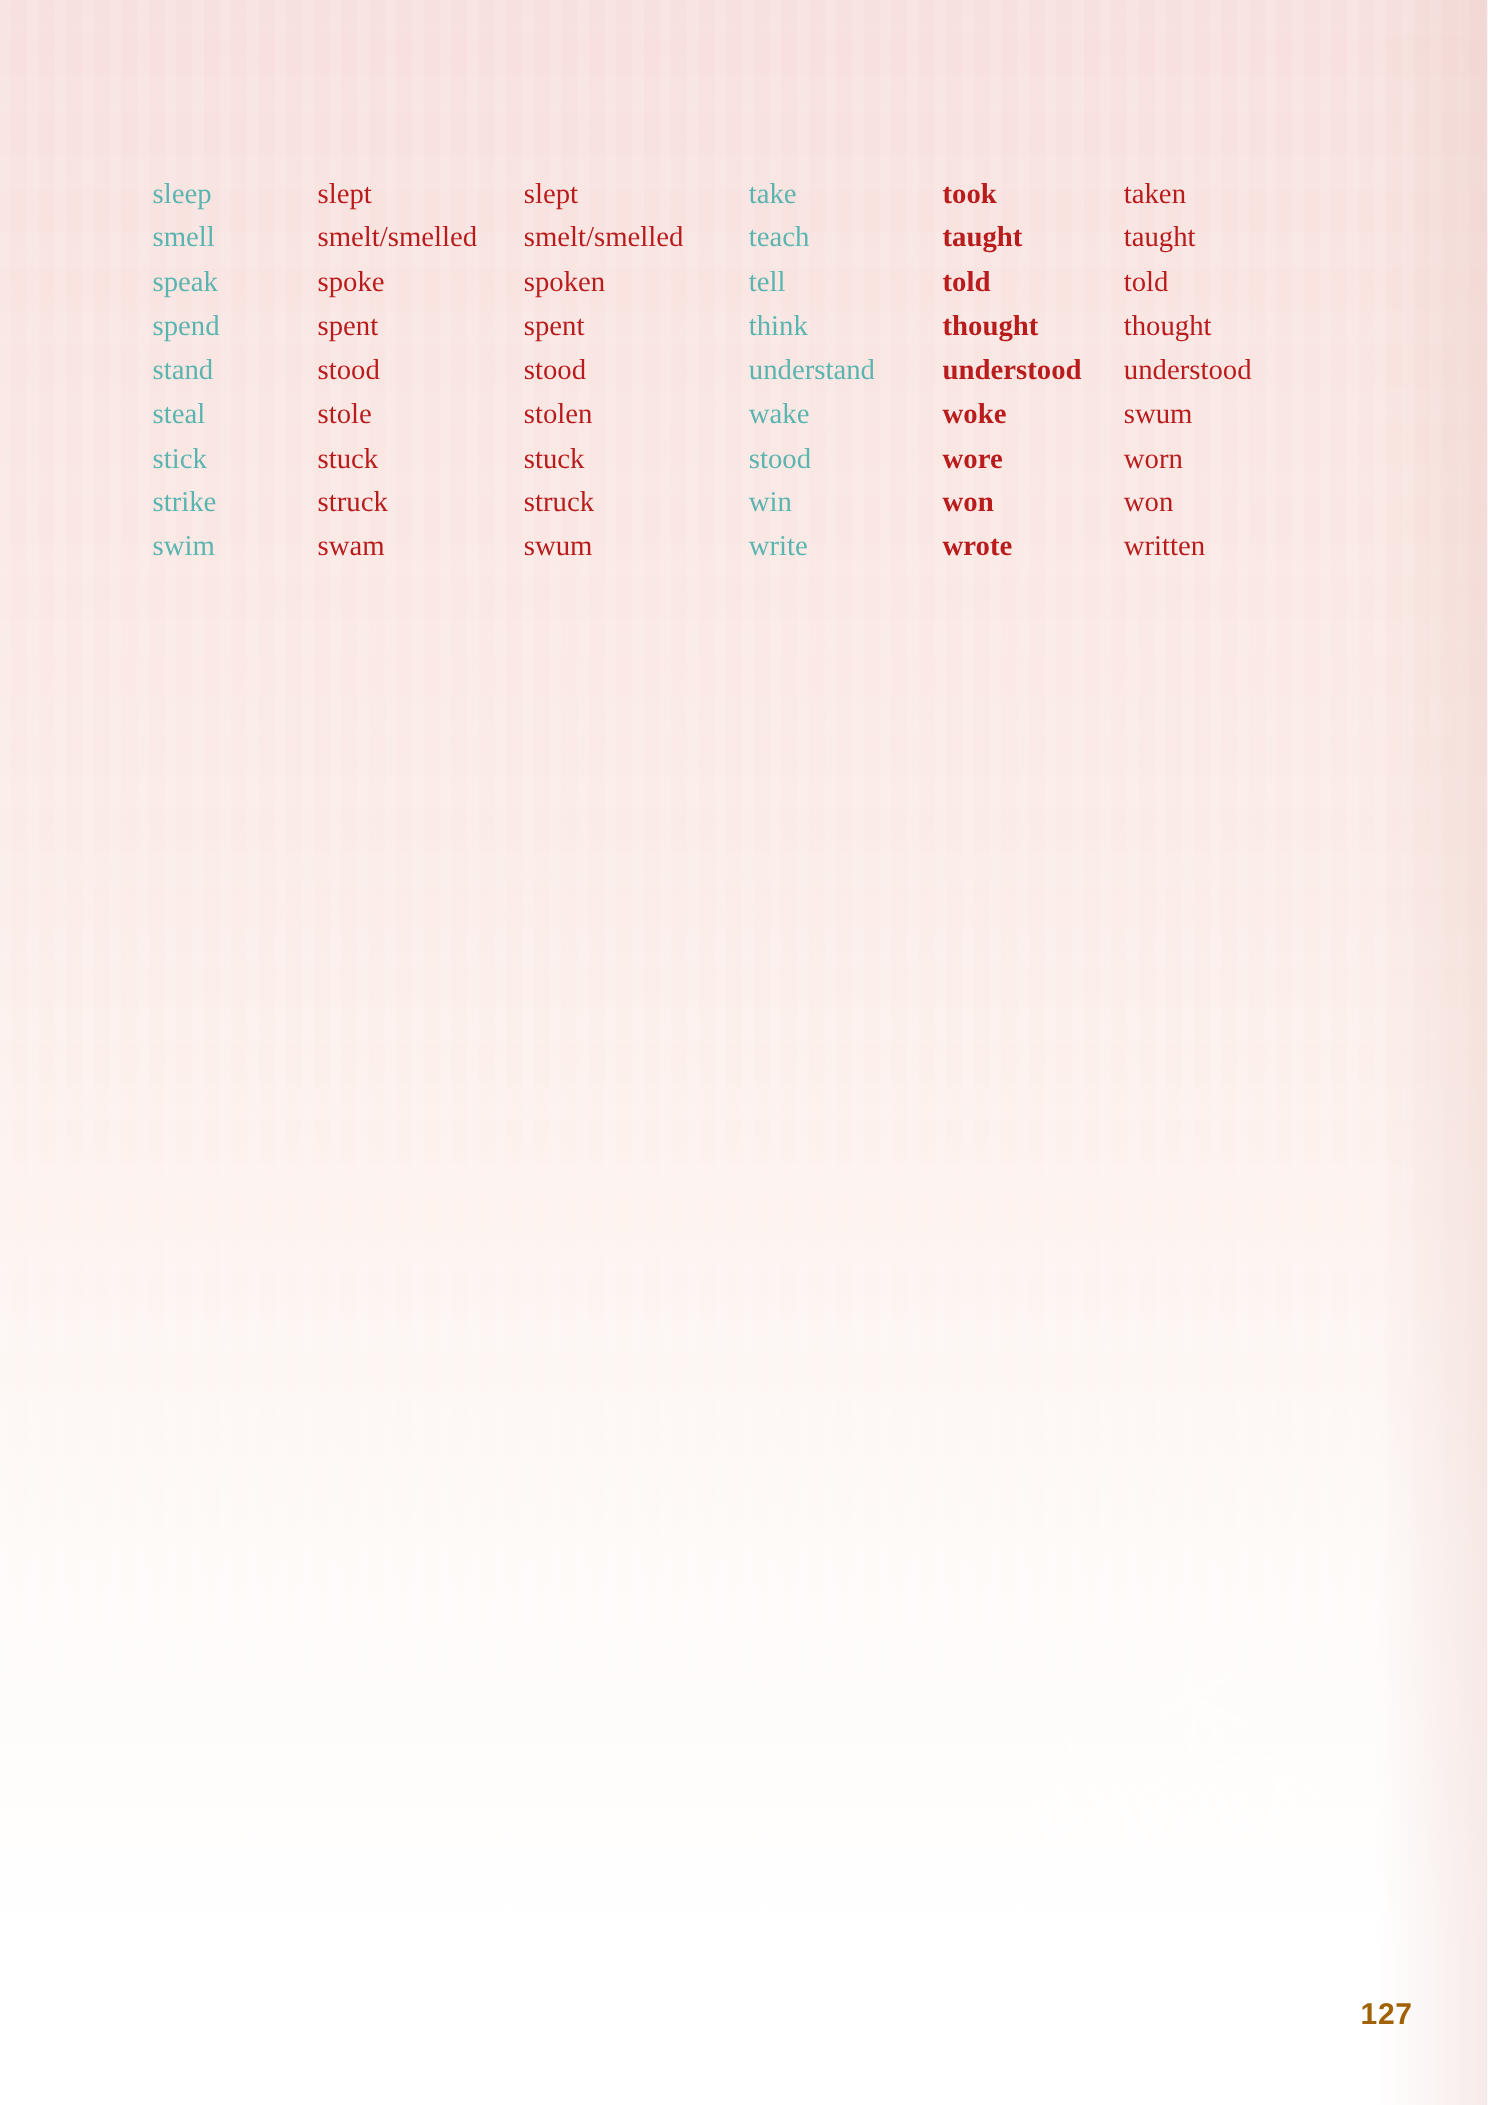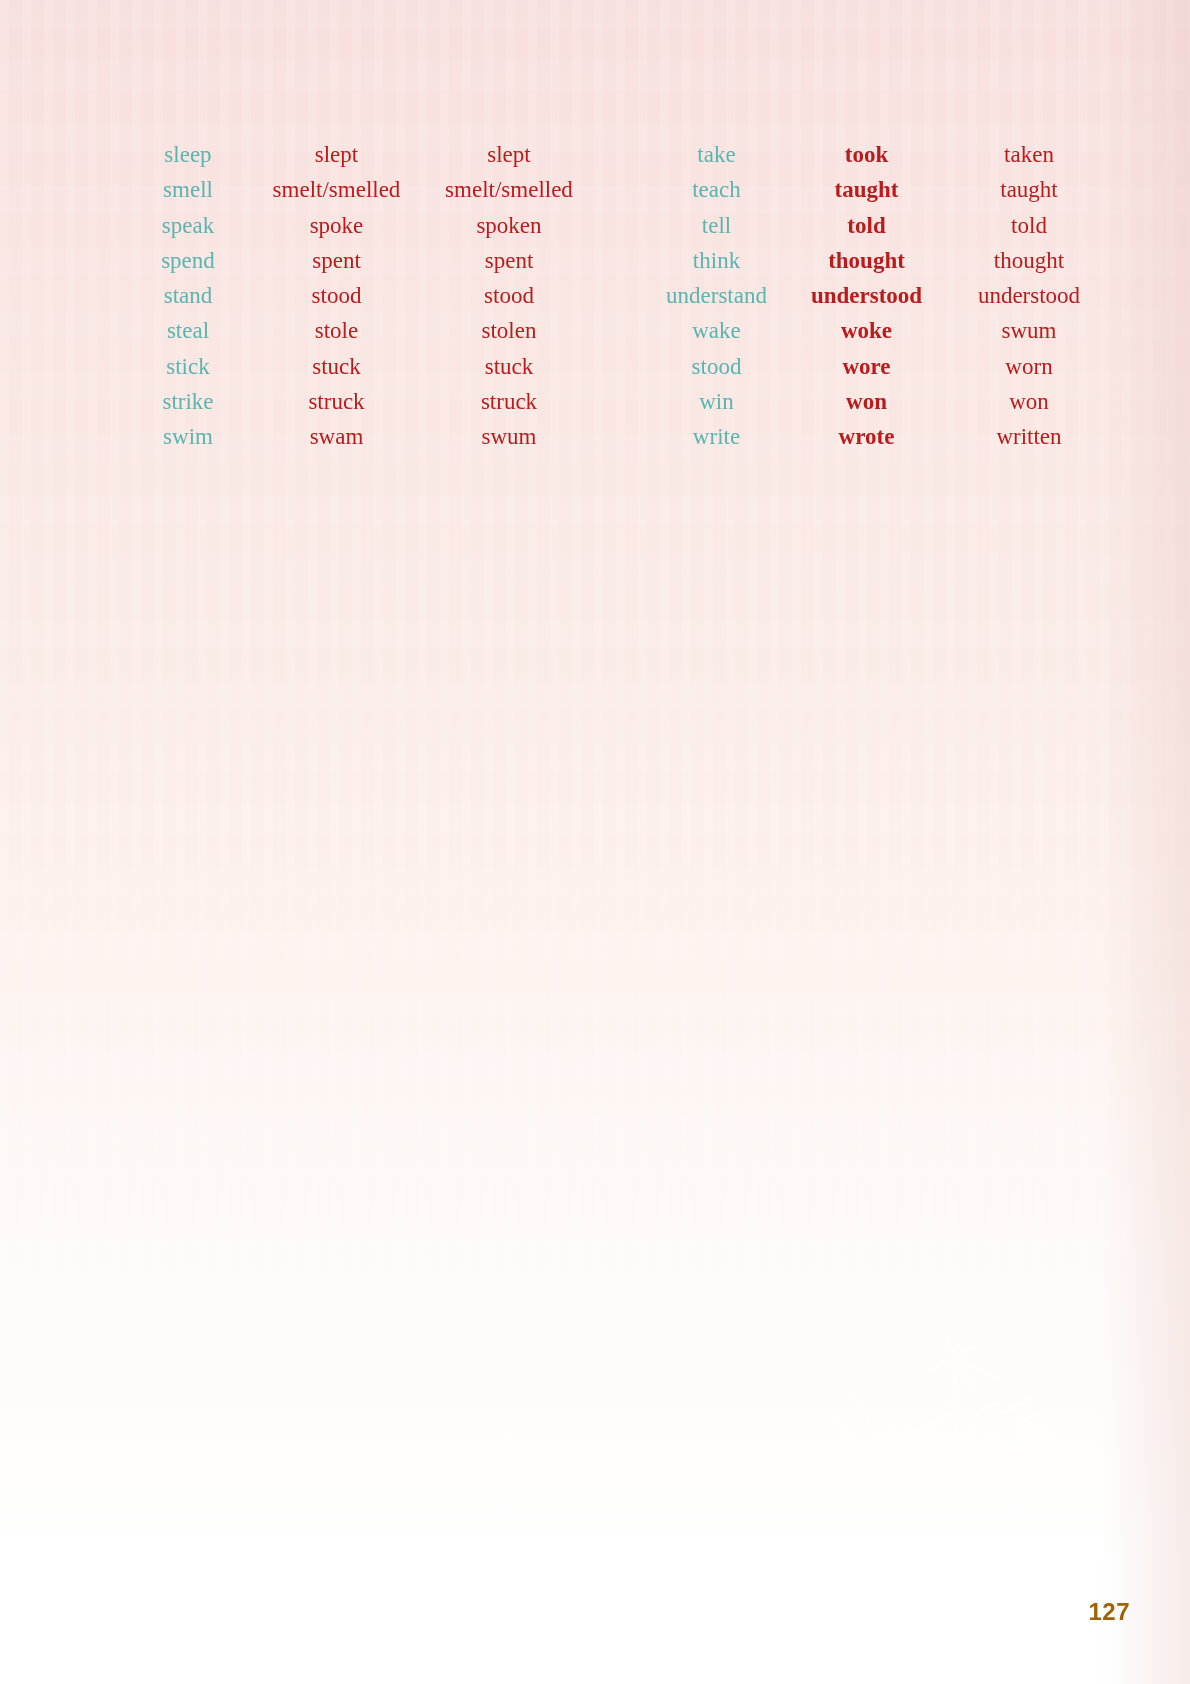--- a/index.html
+++ b/index.html
@@ -81,39 +81,38 @@
     position: absolute;
     top: 0;
   }
   .verb-block.left { left: 0; }
   .verb-block.right { left: 477px; }
 
   .verb-row {
     display: flex;
     height: 35.3px;
     align-items: flex-start;
-    text-align: center;
   }
   .cell {
     font-size: 23px;
     line-height: 30px;
     color: #b91c1c;
     white-space: nowrap;
   }
   .cell.base {
     color: #5ab4af;
     width: 132px;
   }
   .cell.past {
     width: 165px;
   }
   .cell.pp {
     width: 180px;
   }
-  .verb-block.right .cell.base { width: 155px; margin-left: 40px; }
+  .verb-block.right .cell.base { width: 155px; }
   .verb-block.right .cell.past { width: 145px; font-weight: bold; }
 
   
   .watermark {
     position: absolute;
     right: 62px;
     bottom: 105px;
     width: 300px;
     height: 260px;
     pointer-events: none;

